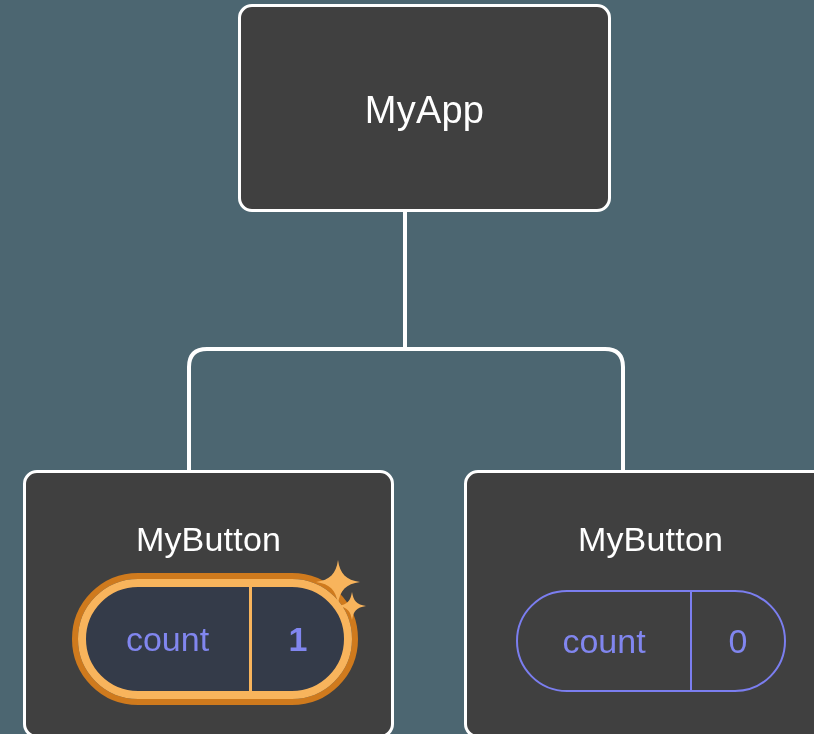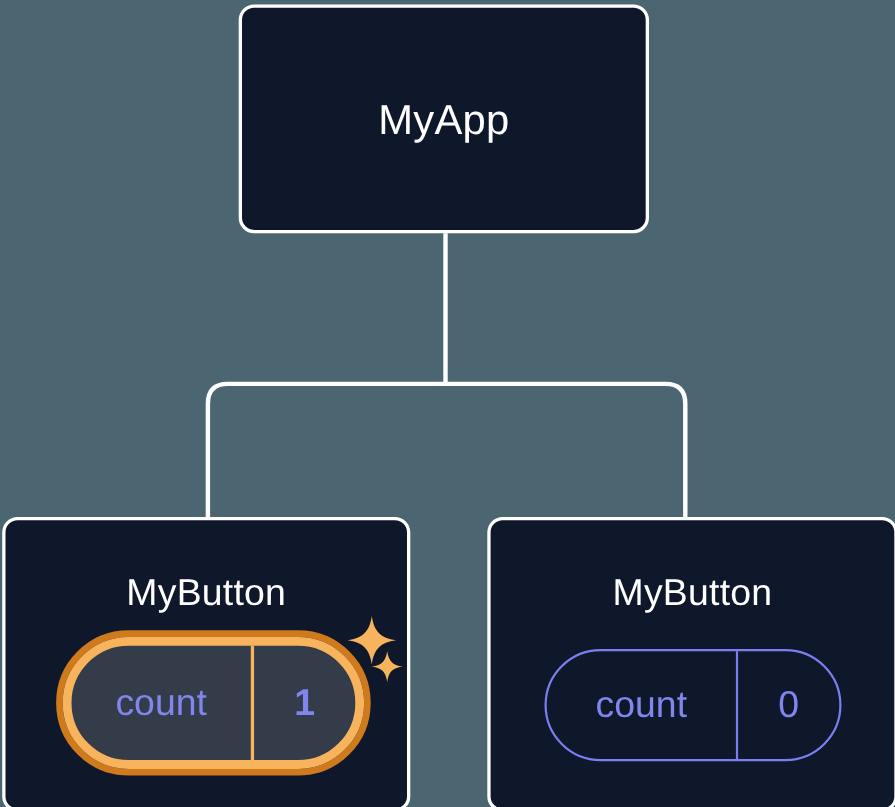--- a/index.html
+++ b/index.html
@@ -25,25 +25,26 @@
     left: 0;
     top: 0;
     width: 814px;
     height: 734px;
     z-index: 1;
   }
 
   
   .card {
     position: absolute;
-    background: #0f172a;
+    background: #404040;
     border: 3px solid #ffffff;
     border-radius: 14px;
     box-sizing: border-box;
     z-index: 2;
+    margin-left: 21px;
   }
   .card-root {
     left: 217px;
     top: 4px;
     width: 373px;
     height: 208px;
   }
   .card-child-left {
     left: 2px;
     top: 470px;

